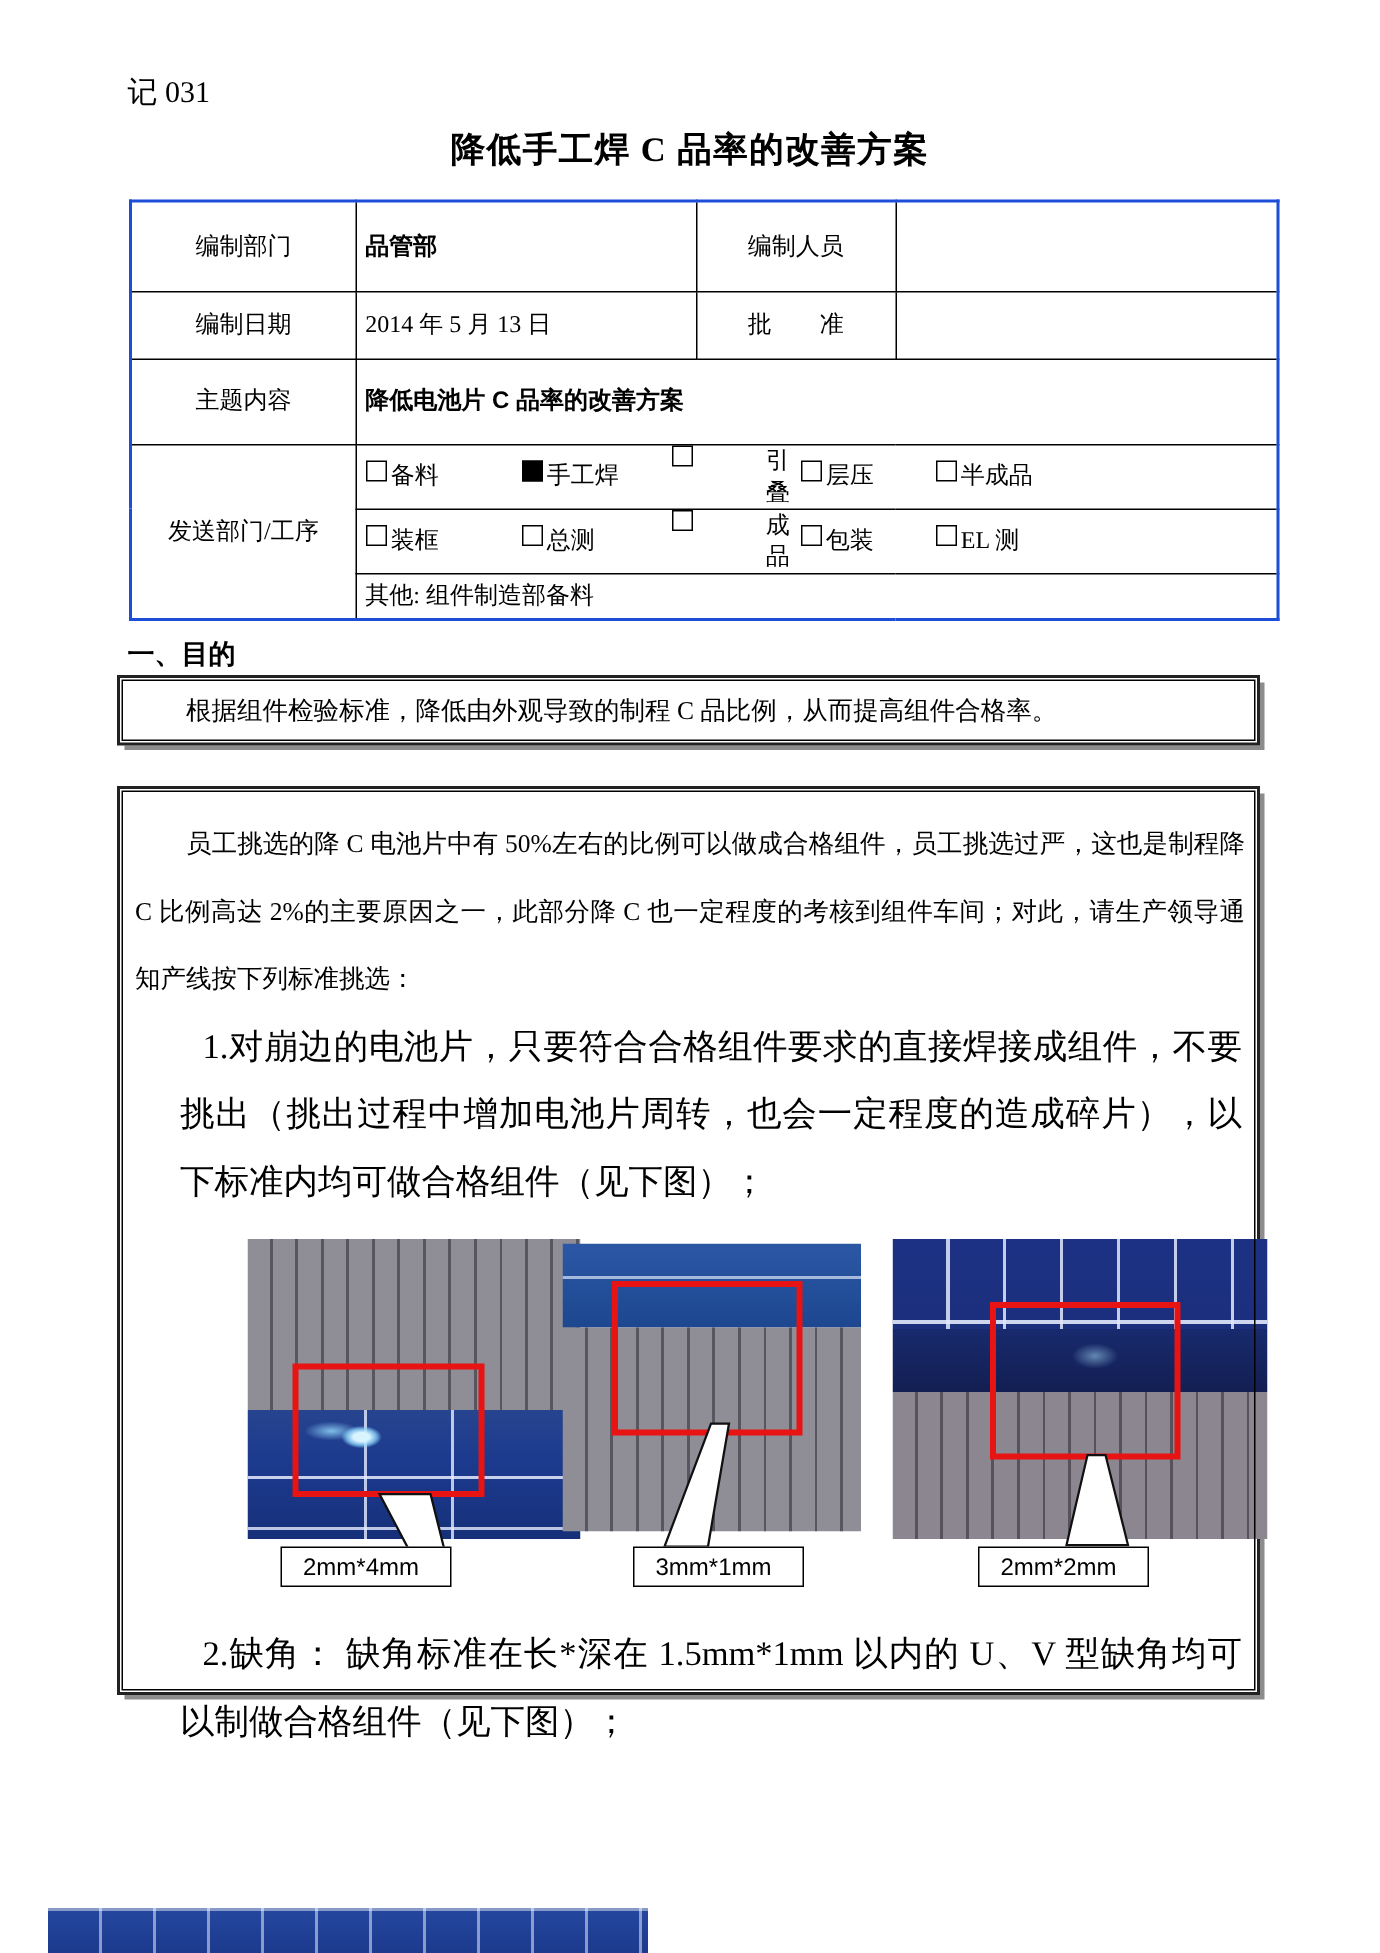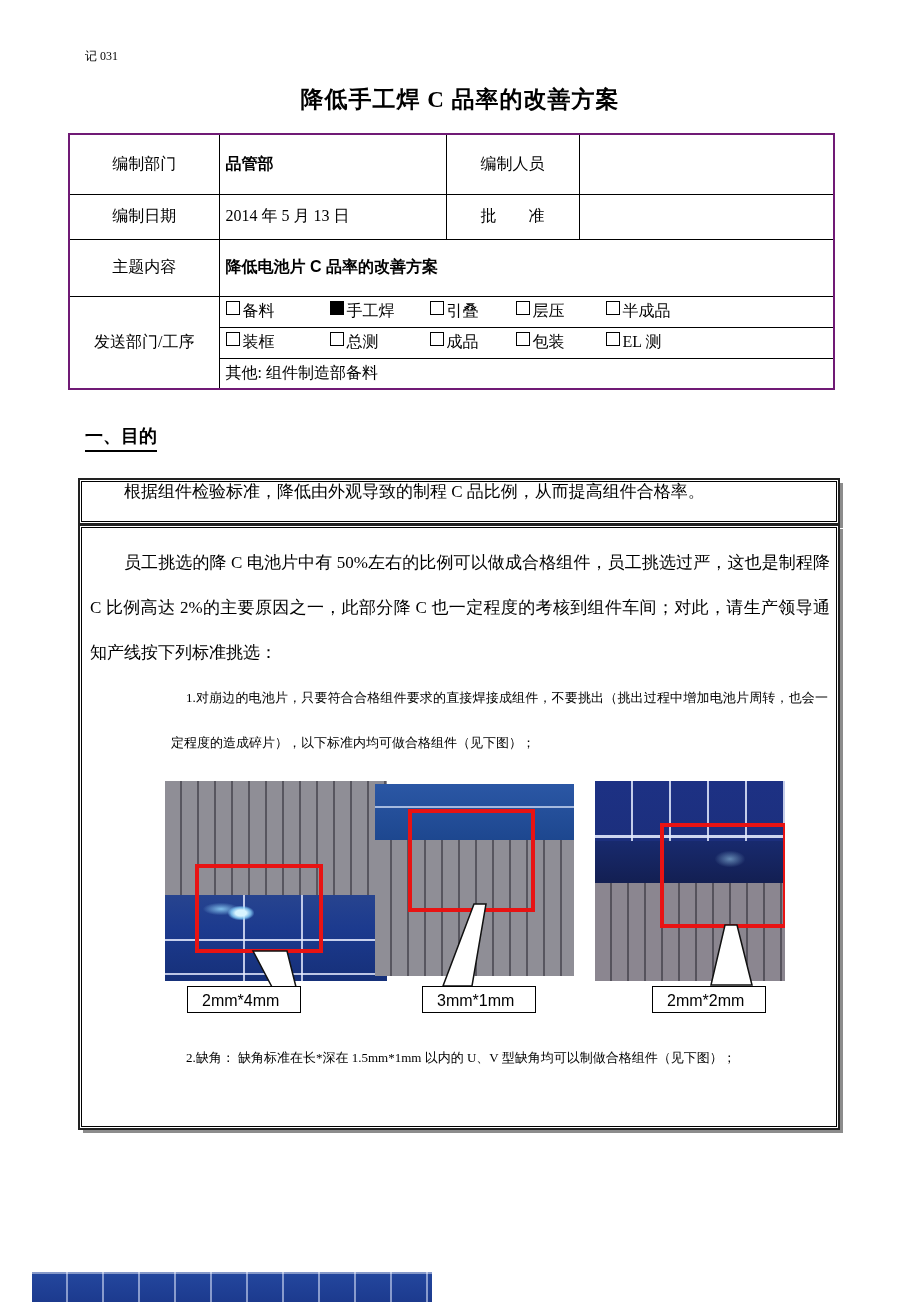--- a/index.html
+++ b/index.html
@@ -1,59 +1,59 @@
 <!DOCTYPE html>
 <html><head>
 <meta charset="utf-8">
 <style>
   html,body{margin:0;padding:0;background:#fff;}
   #page{position:relative;width:920px;height:1302px;background:#fff;overflow:hidden;
         font-family:"Liberation Serif","DejaVu Serif",serif;color:#000;}
 
-  .doc-code{position:absolute;left:85px;top:48px;font-size:12px;}
+  .doc-code{position:absolute;left:85px;top:48px;font-size:20px;}
   .doc-title{position:absolute;left:0;top:84px;width:920px;text-align:center;
              font-size:23px;font-weight:bold;letter-spacing:1px;}
 
   
-  table.info{position:absolute;left:68px;top:133px;width:765px;border-collapse:collapse;
-             border:2px solid #701a75;table-layout:fixed;}
+  table.info{position:absolute;left:86px;top:133px;width:765px;border-collapse:collapse;
+             border:2px solid #1d4ed8;table-layout:fixed;}
   table.info td{border:1px solid #000;font-size:16px;padding:0 6px;vertical-align:middle;}
   td.lab{text-align:center;}
   td.big{font-size:21px;font-weight:bold;font-family:"Liberation Sans","DejaVu Sans",sans-serif;padding-left:8px;}
   td.val{font-size:17px;padding-left:8px;}
   tr.r1{height:60px;} tr.r2{height:45px;} tr.r3{height:57px;} tr.rs{height:31px;}
 
   .cbline{display:flex;align-items:center;gap:0;}
   .cb{display:inline-flex;align-items:flex-start;margin-right:0;}
-  .cb1{width:92px;} .cb2{width:100px;padding-left:12px;} .cb3{width:86px;} .cb4{width:90px;} .cb5{width:110px;}
+  .cb1{width:92px;} .cb2{width:100px;padding-left:12px;} .cb3{width:86px;gap:46px;} .cb4{width:90px;} .cb5{width:110px;}
   .cbbox{display:inline-block;width:12px;height:12px;border:1.5px solid #000;margin-right:3px;flex:none;}
   .cbbox.checked{background:#000;}
 
   
   .sec-h{position:absolute;left:85px;font-size:18px;font-weight:bold;
          font-family:"Liberation Sans","DejaVu Sans",sans-serif;
          border-bottom:2px solid #000;padding-bottom:2px;}
   .h-purpose{top:424px;} .h-detail{top:522px;margin-top:48px;}
 
   
   .shadowbox{position:absolute;left:78px;width:758px;border:2px solid #222;
              box-shadow:4px 4px 0 -1px #8c8c8c;background:#fff;}
   .shadowbox::after{content:"";position:absolute;inset:1px;border:1px solid #000;pointer-events:none;}
-  .purpose-box{top:450px;height:43px;display:flex;align-items:flex-start;margin-top:28px;}
+  .purpose-box{top:450px;height:43px;display:flex;align-items:center;}
   .purpose-box p{margin:0;padding-left:10px;text-indent:2em;font-size:17px;}
   .detail-box{top:524px;height:602px;}
 
   .intro{margin:14px 8px 0 10px;text-indent:2em;font-size:17px;line-height:45px;text-align:justify;}
-  .nitem{margin:0 10px 0 91px;text-indent:15px;font-size:13px;line-height:45px;text-align:justify;}
+  .nitem{margin:0 10px 0 40px;text-indent:15px;font-size:23px;line-height:45px;text-align:justify;}
   .nitem2{margin-top:12px;}
 
   
   .figs{position:relative;margin:16px 0 0 85px;height:242px;}
   .figure{position:absolute;top:0;}
-  .fig1{left:0;width:222px;} .fig2{left:210px;width:199px;} .fig3{left:430px;width:190px;}
+  .fig1{left:0;width:222px;} .fig2{left:210px;width:199px;} .fig3{left:430px;width:250px;}
   .ph{position:relative;width:100%;overflow:hidden;}
   .ph1,.ph3{height:200px;} .ph2{height:192px;margin-top:3px;}
 
   .stripes{background-image:repeating-linear-gradient(90deg,rgba(42,40,50,0) 0 15px,rgba(42,40,50,.55) 15px 17px);}
   .gray{background-color:#8f8e96;}
 
   .ph1 .top{position:absolute;left:0;top:0;right:0;height:57%;}
   .ph1 .bot{position:absolute;left:0;bottom:0;right:0;height:43%;background:
       linear-gradient(to bottom,rgba(255,255,255,0) 0 44px,rgba(230,235,255,.85) 44px 46px,rgba(255,255,255,0) 46px 78px,rgba(230,235,255,.8) 78px 80px,rgba(255,255,255,0) 80px),
       linear-gradient(to right,rgba(255,255,255,0) 0 78px,rgba(230,235,255,.8) 78px 80px,rgba(255,255,255,0) 80px 136px,rgba(230,235,255,.8) 136px 138px,rgba(255,255,255,0) 138px),

